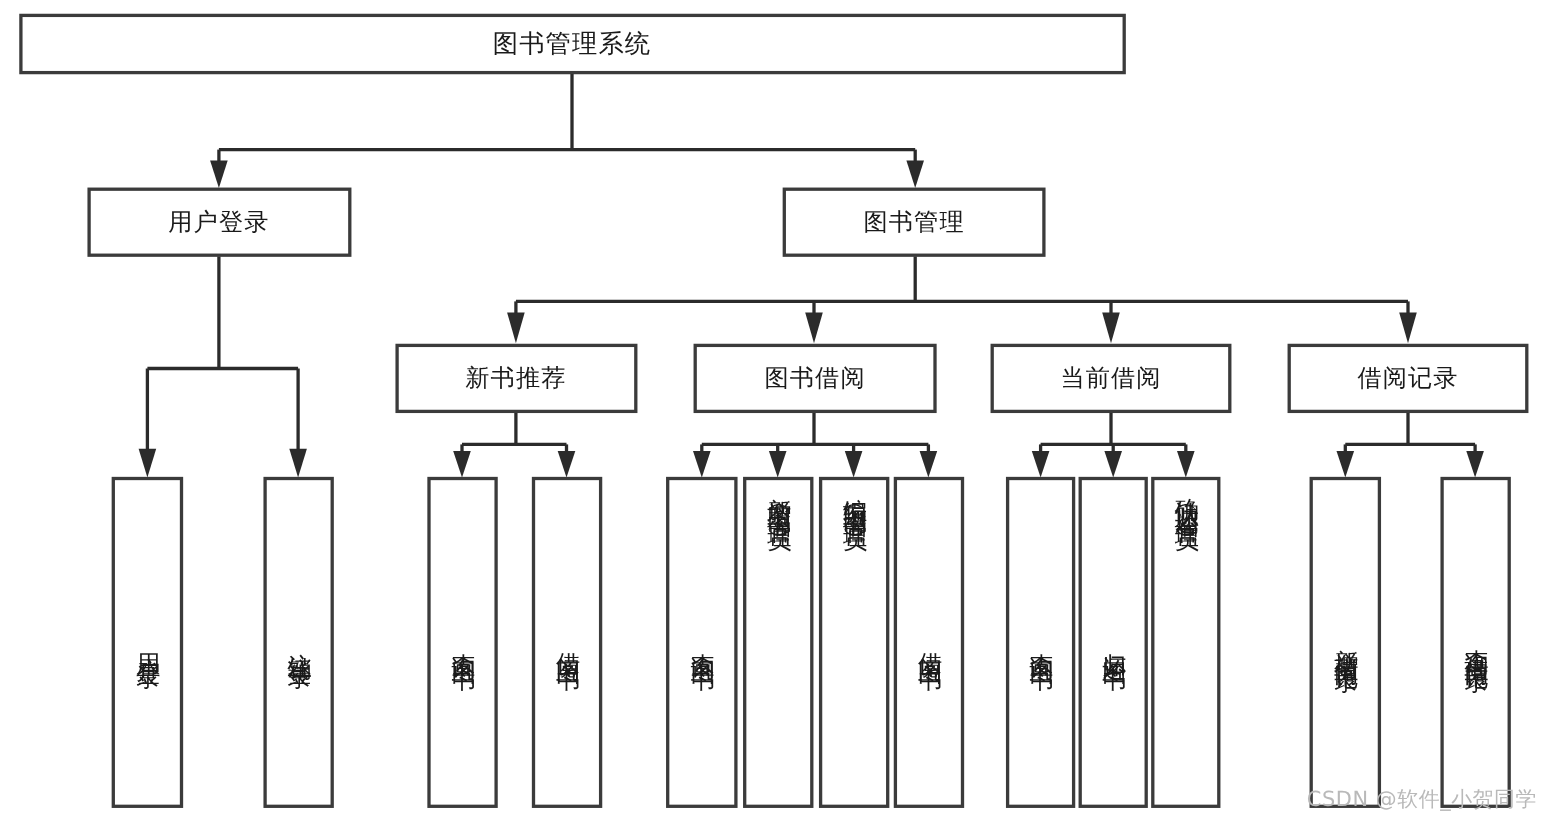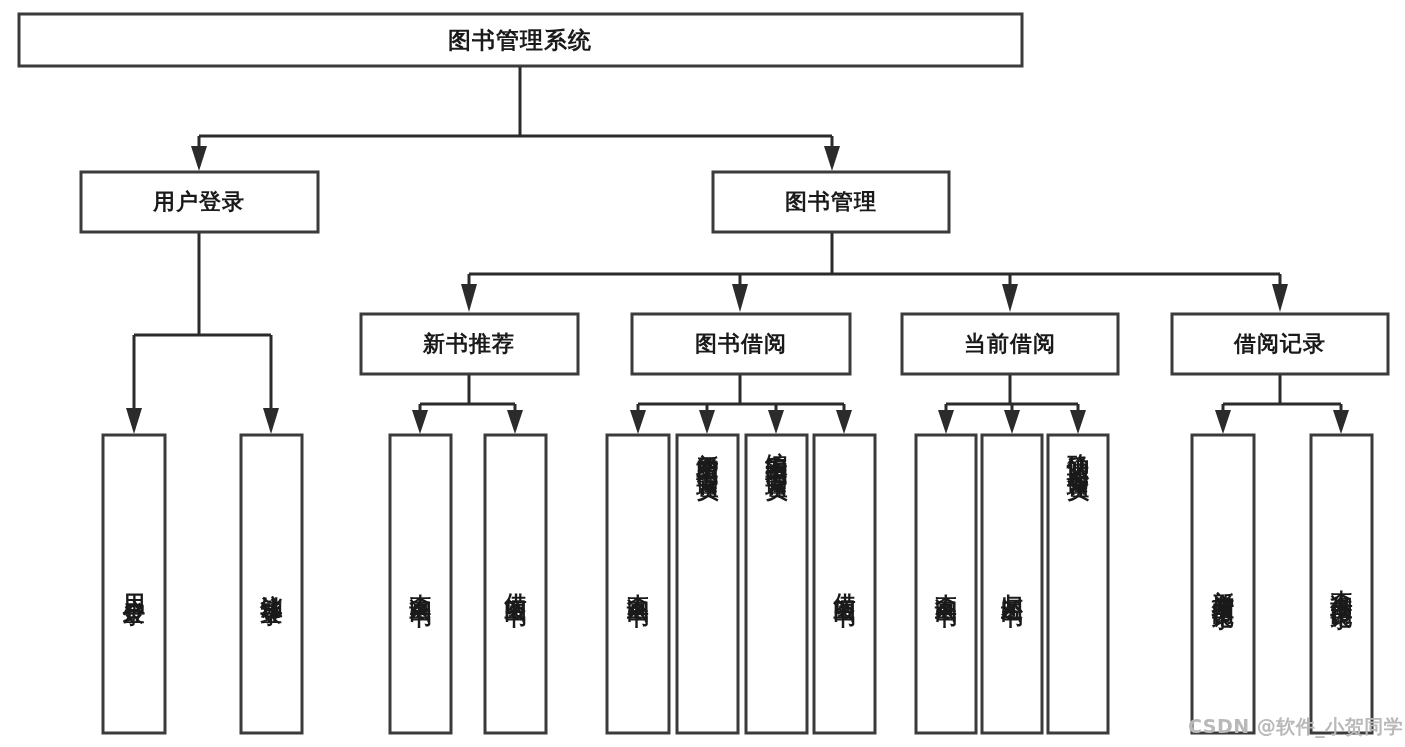--- a/index.html
+++ b/index.html
@@ -10,21 +10,20 @@
   }
   body {
     font-family: "DejaVu Sans", "Liberation Sans", sans-serif;
   }
   #diagram-root {
     position: relative;
     width: 1405px;
     height: 747px;
     background: #ffffff;
     overflow: hidden;
-    font-weight: bold;
   }
   svg.diagram-canvas {
     position: absolute;
     top: 0;
     left: 0;
     width: 1405px;
     height: 747px;
   }
   .node-box {
     fill: #ffffff;

